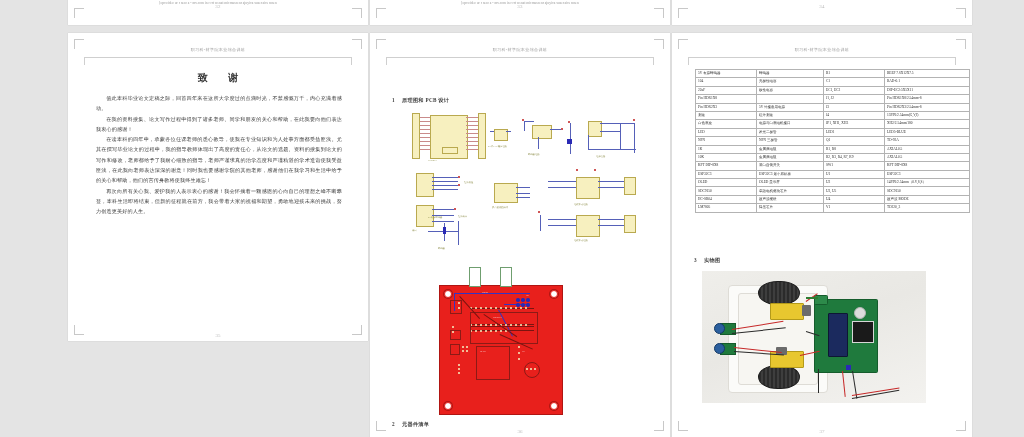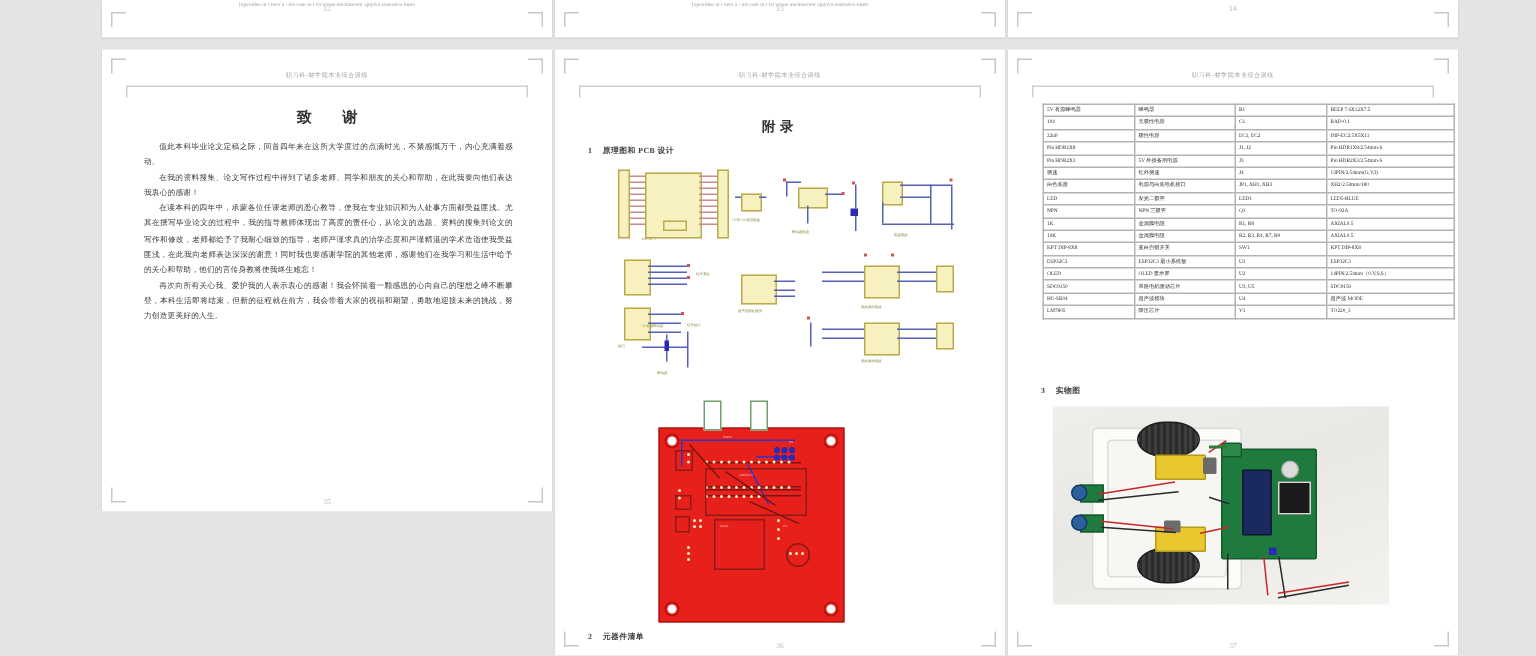--- a/index.html
+++ b/index.html
@@ -188,21 +188,20 @@
 
   <div class="page pg-main2">
     <div class="cmark cm-tl" style="left:6px;top:6px;"></div>
     <div class="cmark cm-tr" style="right:6px;top:6px;"></div>
     <div class="cmark cm-bl" style="left:6px;bottom:6px;"></div>
     <div class="cmark cm-br" style="right:6px;bottom:6px;"></div>
 
     <div class="rhead">职习科-材学院本业综合训练</div>
     <div class="rhead-rule"></div>
 
-    <div class="apx-title">附录</div>
 
     <div class="sec-h" style="left:22px;top:64px;">
       <span class="num">1</span><span>原理图和 PCB 设计</span>
     </div>
 
     <div class="sch-wrap">
 
       <div class="sch-blk" style="left:32px;top:4px;width:36px;height:42px;"></div>
       <div class="sch-pin" style="left:20px;top:6px;width:12px;height:.6px;"></div>
       <div class="sch-pin" style="left:20px;top:10px;width:12px;height:.6px;"></div>

